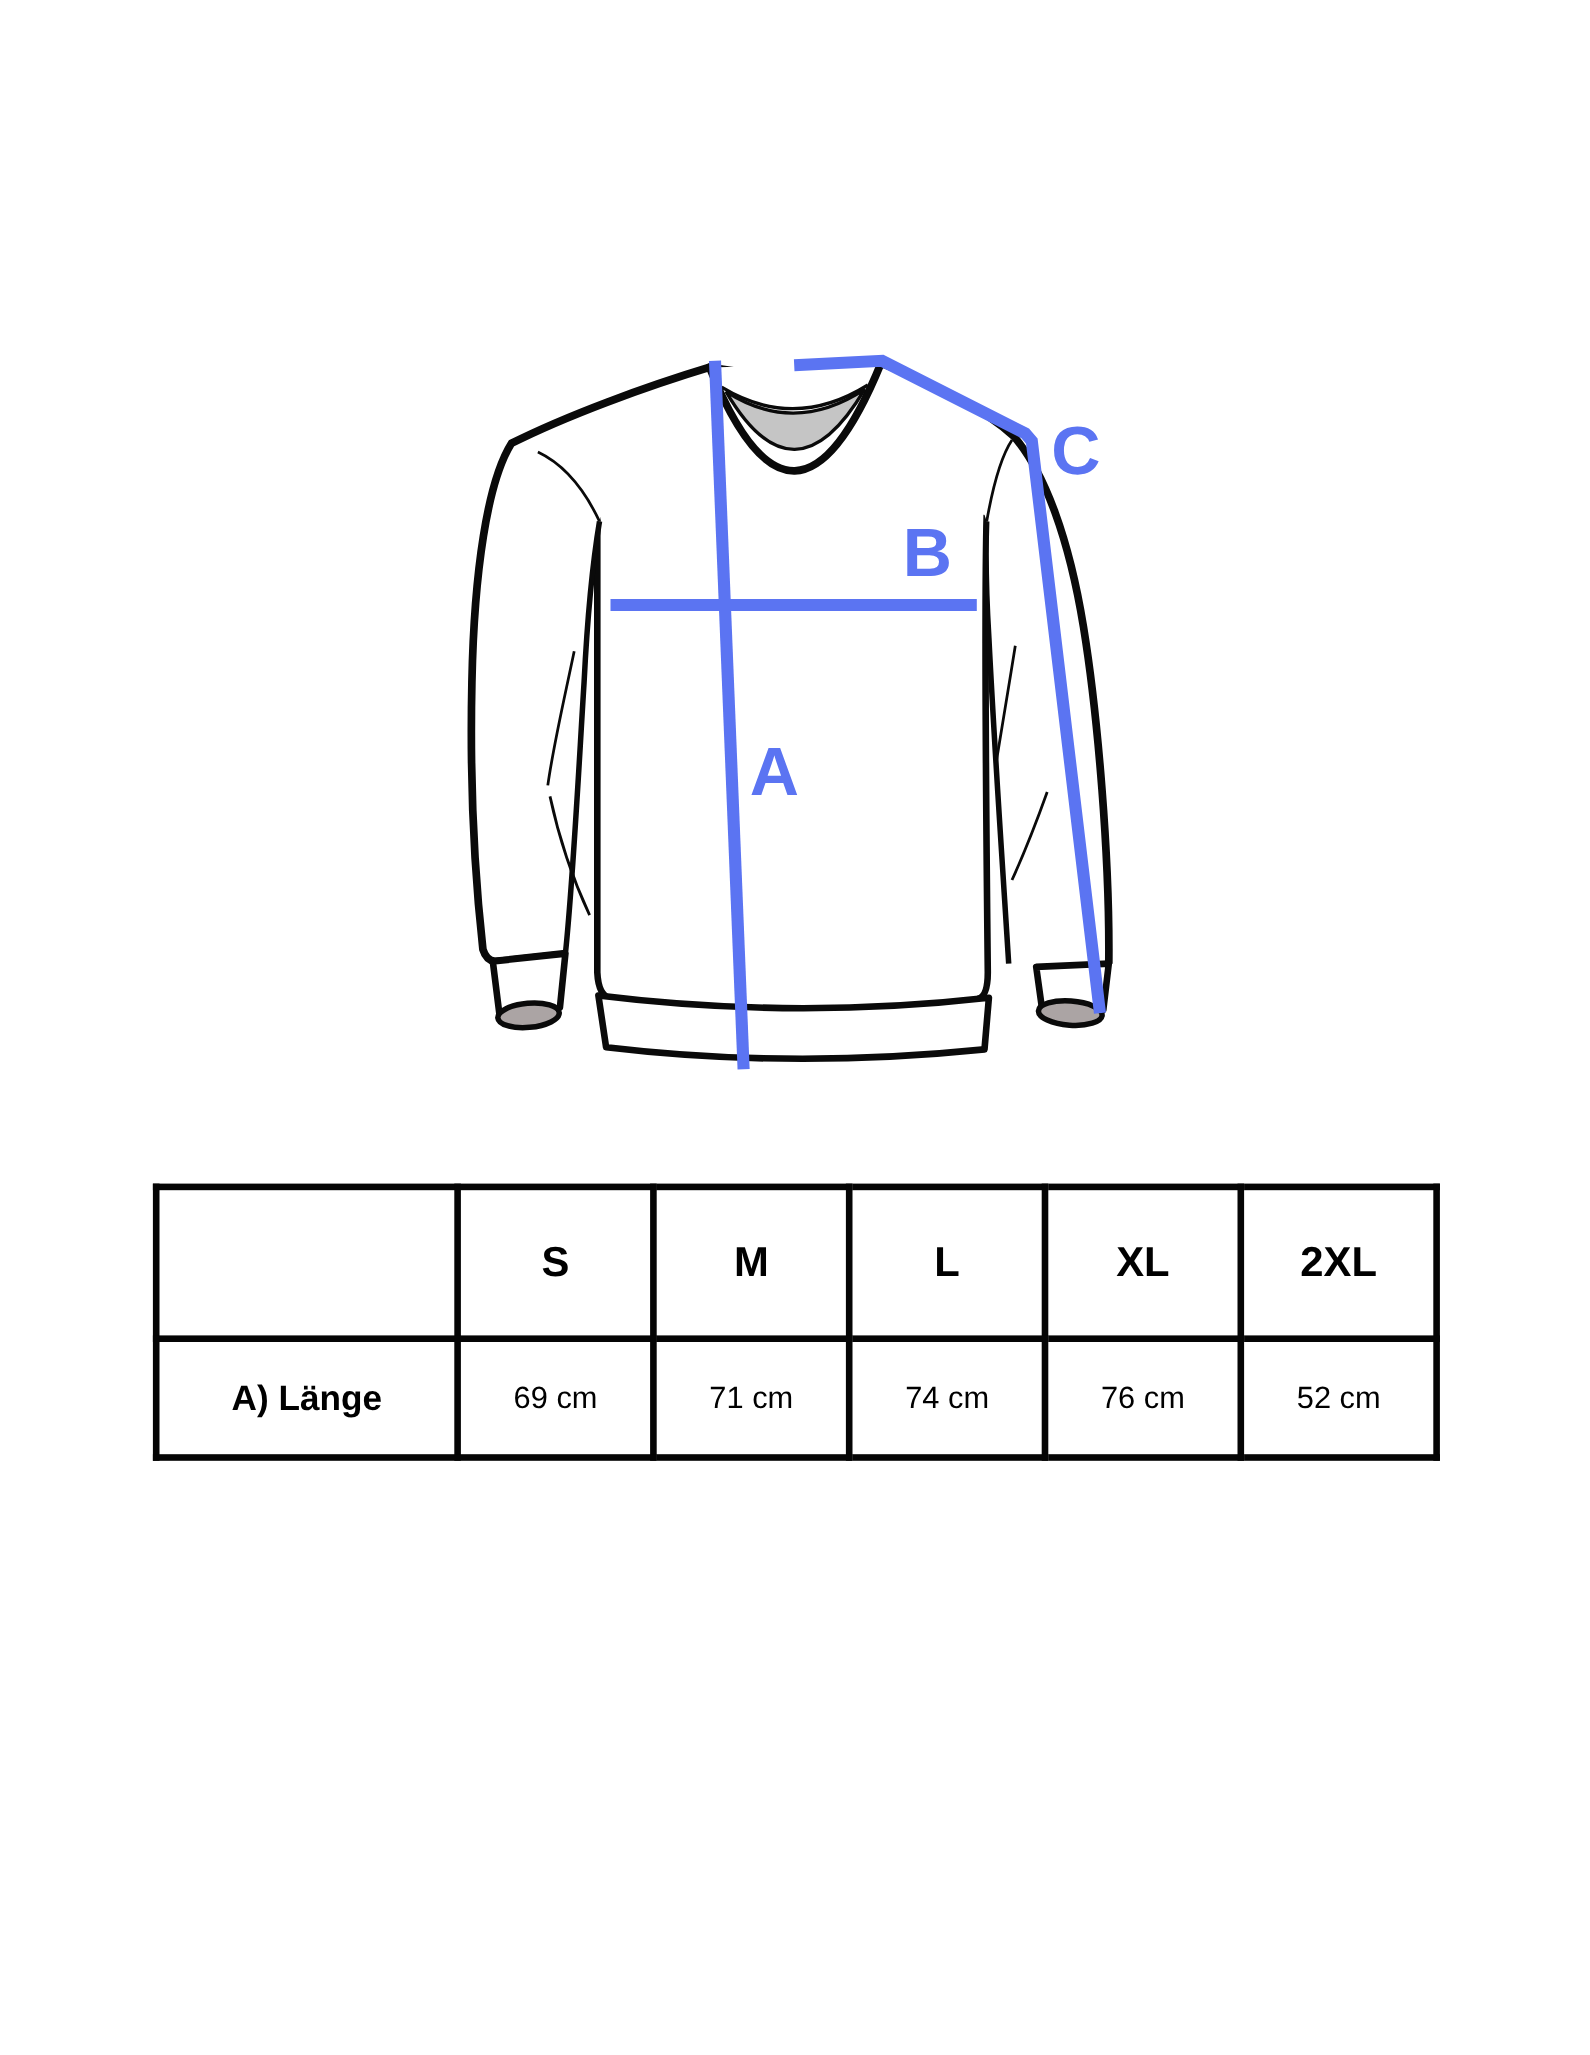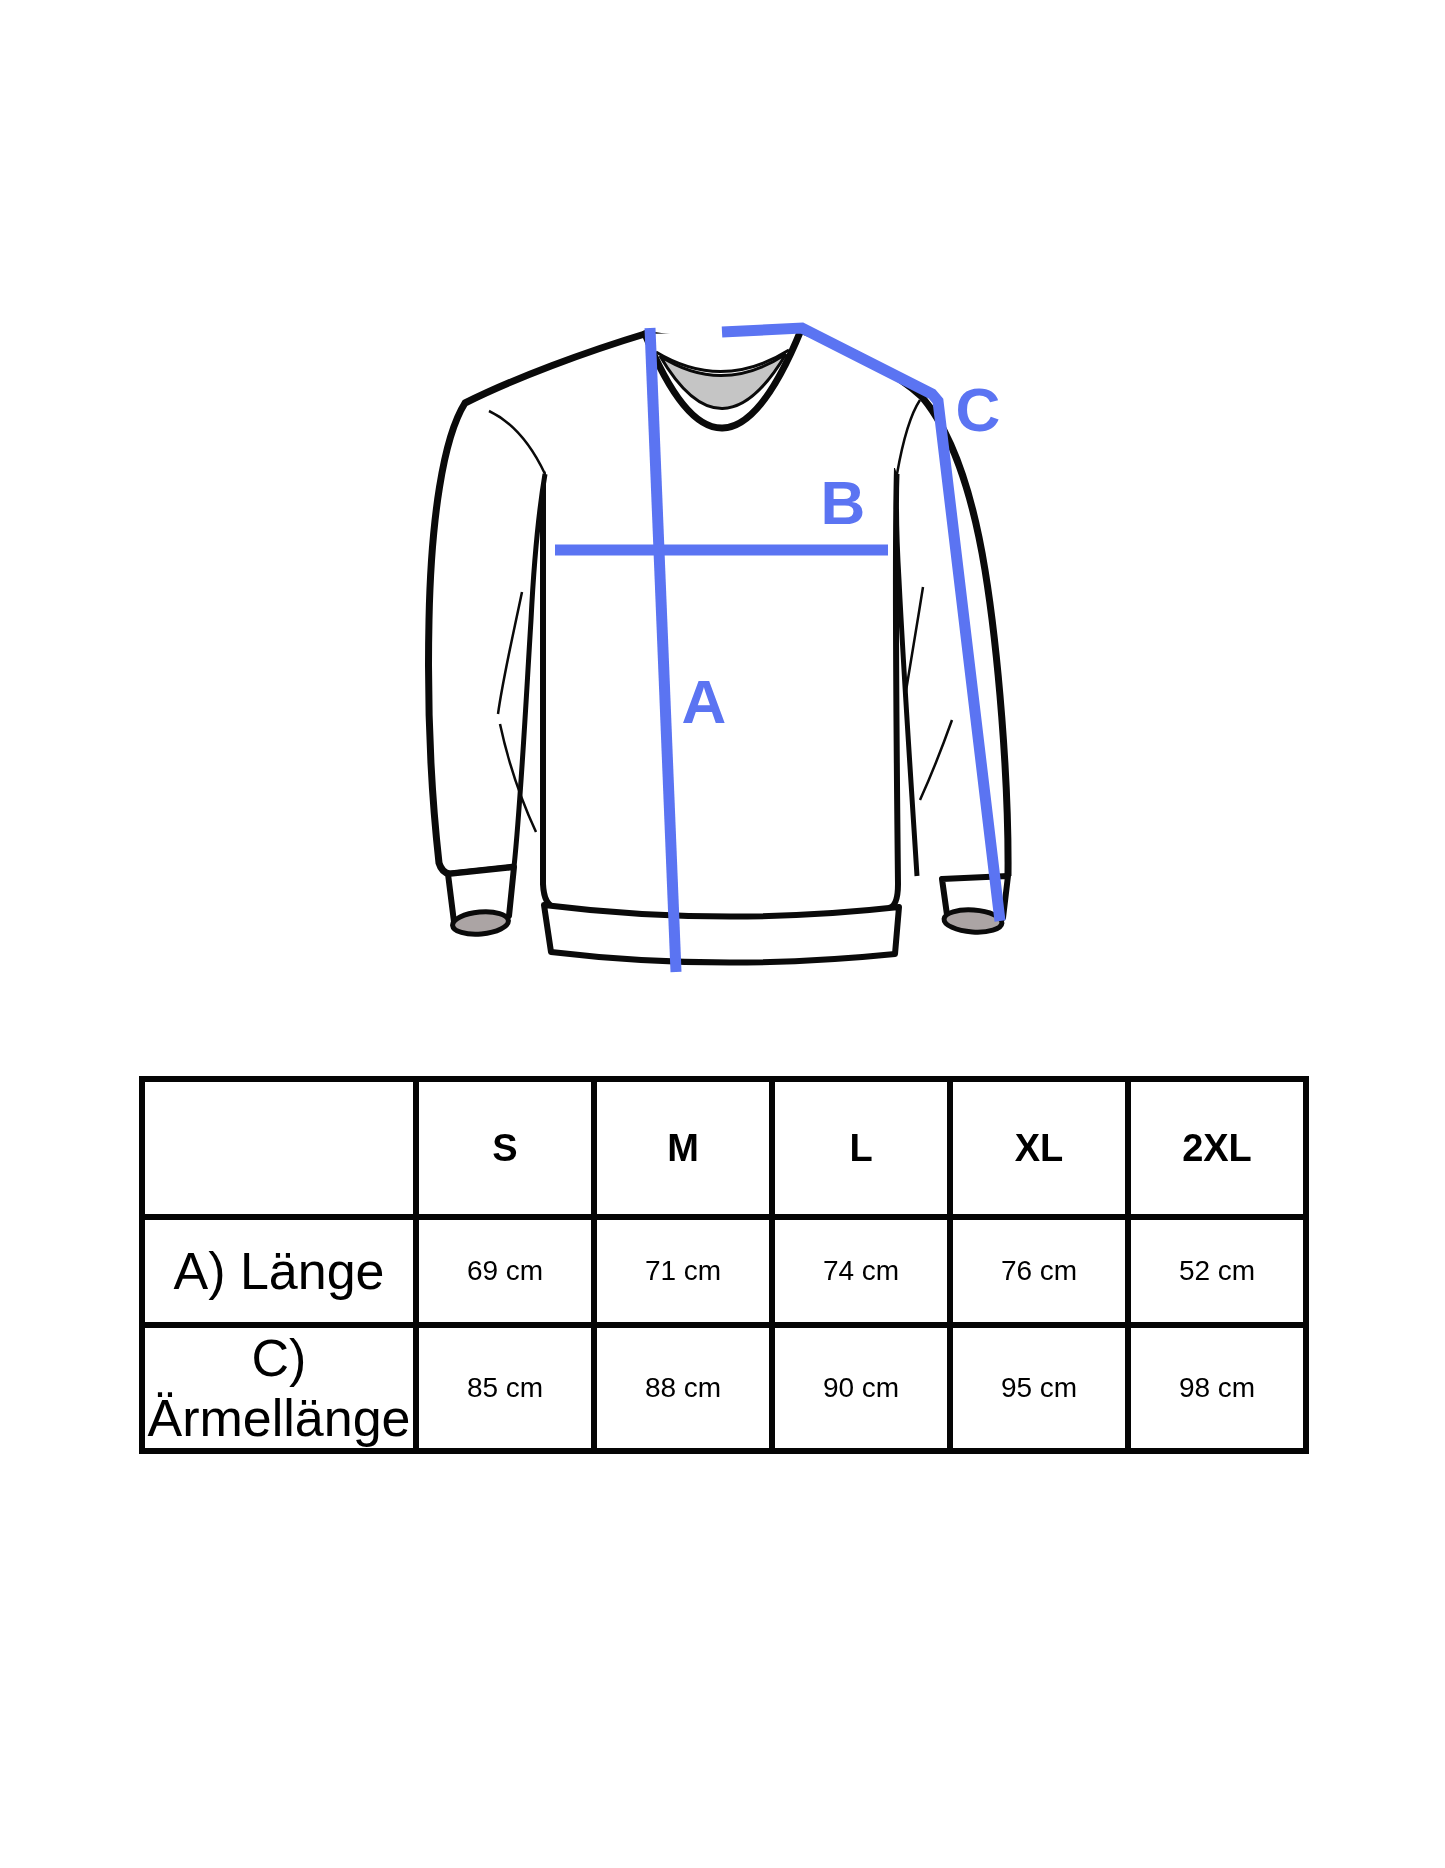--- a/index.html
+++ b/index.html
@@ -29,21 +29,21 @@
   table.size-table th, table.size-table td{
     border:6px solid #050505;
     text-align:center;
     vertical-align:middle;
     padding:0;
     overflow:hidden;
   }
   tr.header-row{height:138px;}
   tr.data-row{height:108px;}
   th.size-head{font-size:38px;font-weight:bold;}
-  td.row-label{font-size:52px;font-weight:normal;}
+  td.row-label{font-size:32px;font-weight:bold;}
   td.value-cell{font-size:28px;font-weight:normal;}
   col.label-col{width:274px;}
   col.size-col{width:178px;}
 </style>
 </head>
 <body>
 
 <div class="page">
 
   <svg class="diagram-svg" width="1445" height="1050" viewBox="0 0 1445 1050">
@@ -126,24 +126,16 @@
         <th class="size-head">2XL</th>
       </tr>
       <tr class="data-row">
         <td class="row-label">A) Länge</td>
         <td class="value-cell">69 cm</td>
         <td class="value-cell">71 cm</td>
         <td class="value-cell">74 cm</td>
         <td class="value-cell">76 cm</td>
         <td class="value-cell">52 cm</td>
       </tr>
-      <tr class="data-row">
-        <td class="row-label">C) Ärmellänge</td>
-        <td class="value-cell">85 cm</td>
-        <td class="value-cell">88 cm</td>
-        <td class="value-cell">90 cm</td>
-        <td class="value-cell">95 cm</td>
-        <td class="value-cell">98 cm</td>
-      </tr>
     </tbody>
   </table>
 
 </div>
 
 </body></html>

